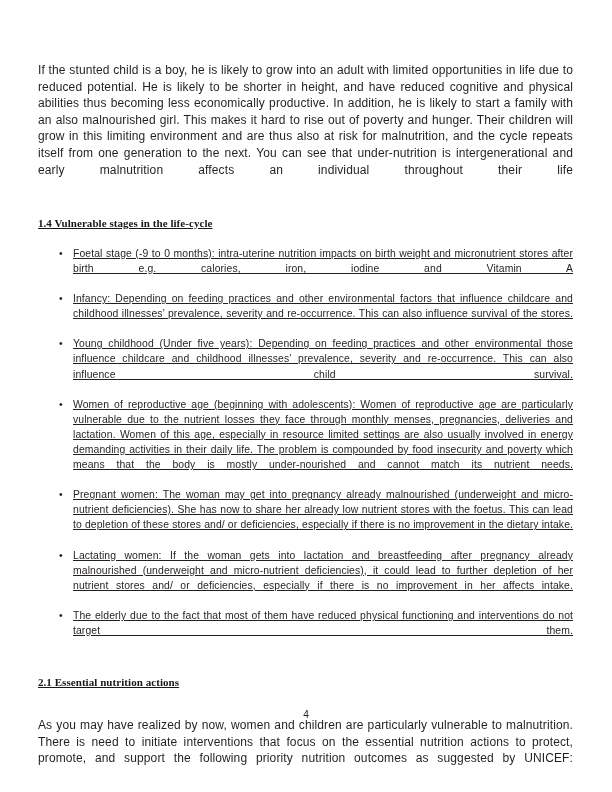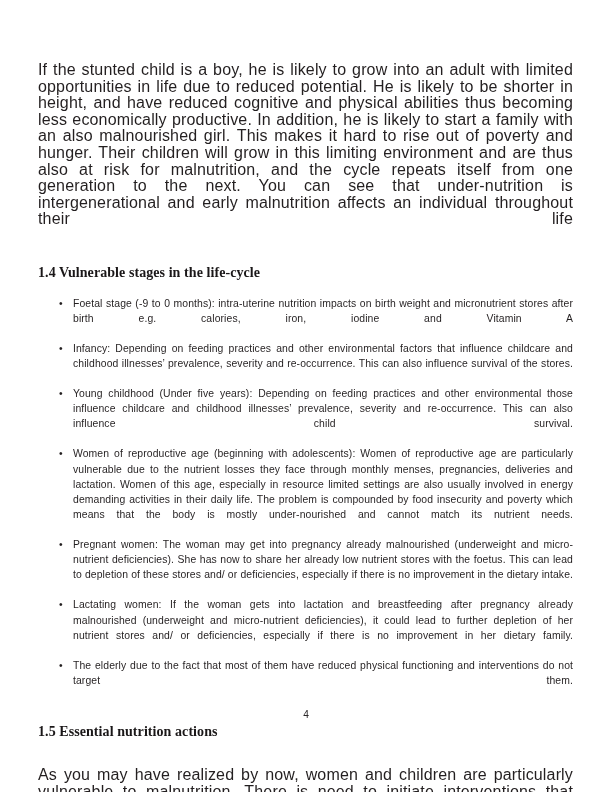--- a/index.html
+++ b/index.html
@@ -17,37 +17,38 @@
     box-sizing: border-box;
   }
   .content {
     position: absolute;
     left: 38px;
     top: 62px;
     width: 535px;
   }
   .para {
     font-family: "Liberation Sans", sans-serif;
-    font-size: 16px;
+    font-size: 12px;
     line-height: 16.6px;
     color: #231f20;
     text-align: justify;
     text-justify: inter-word;
     margin: 0;
     letter-spacing: 0.01em;
     hyphens: none;
   }
   .heading {
     font-family: "Liberation Serif", serif;
     font-weight: bold;
-    font-size: 14px;
+    font-size: 11px;
     line-height: 14px;
     color: #1a1718;
     margin: 0;
     letter-spacing: 0.005em;
+    text-decoration: underline;
   }
   .h-1-4 { margin-top: 21px; }
   .h-1-5 { margin-top: 22px; }
   .para-intro { margin-top: 28px; }
 
   ul.bullets {
     list-style: none;
     margin: 0;
     padding: 0;
   }
@@ -69,20 +70,21 @@
     position: absolute;
     left: 21px;
     top: 0;
     font-family: "Liberation Sans", sans-serif;
     font-size: 10.4px;
     line-height: 15.1px;
     color: #231f20;
   }
   ul.bullets > li .li-text {
     display: block;
+    text-decoration: underline;
   }
   
   ul.bullets > li .li-text::after,
   .para::after {
     content: "";
     display: inline-block;
     width: 100%;
   }
 
   .page-number {
@@ -122,29 +124,29 @@
       <li>
         <span class="bullet-glyph">•</span>
         <span class="li-text">Women of reproductive age (beginning with adolescents): Women of reproductive age are particularly vulnerable due to the nutrient losses they face through monthly menses, pregnancies, deliveries and lactation. Women of this age, especially in resource limited settings are also usually involved in energy demanding activities in their daily life. The problem is compounded by food insecurity and poverty which means that the body is mostly under-nourished and cannot match its nutrient needs.</span>
       </li>
       <li>
         <span class="bullet-glyph">•</span>
         <span class="li-text">Pregnant women: The woman may get into pregnancy already malnourished (underweight and micro-nutrient deficiencies). She has now to share her already low nutrient stores with the foetus. This can lead to depletion of these stores and/ or deficiencies, especially if there is no improvement in the dietary intake.</span>
       </li>
       <li>
         <span class="bullet-glyph">•</span>
-        <span class="li-text">Lactating women: If the woman gets into lactation and breastfeeding after pregnancy already malnourished (underweight and micro-nutrient deficiencies), it could lead to further depletion of her nutrient stores and/ or deficiencies, especially if there is no improvement in her dietary family.</span>
+        <span class="li-text">Lactating women: If the woman gets into lactation and breastfeeding after pregnancy already malnourished (underweight and micro-nutrient deficiencies), it could lead to further depletion of her nutrient stores and/ or deficiencies, especially if there is no improvement in her affects intake.</span>
       </li>
       <li>
         <span class="bullet-glyph">•</span>
         <span class="li-text">The elderly due to the fact that most of them have reduced physical functioning and interventions do not target them.</span>
       </li>
     </ul>
 
-    <h2 class="heading h-1-5">1.5 Essential nutrition actions</h2>
+    <h2 class="heading h-1-5">2.1 Essential nutrition actions</h2>
 
     <p class="para para-intro">As you may have realized by now, women and children are particularly vulnerable to malnutrition. There is need to initiate interventions that focus on the essential nutrition actions to protect, promote, and support the following priority nutrition outcomes as suggested by UNICEF:</p>
 
     <ul class="bullets second-list">
       <li>
         <span class="bullet-glyph">•</span>
         <span class="li-text">Exclusive breastfeeding for at least six months</span>
       </li>
     </ul>
 

